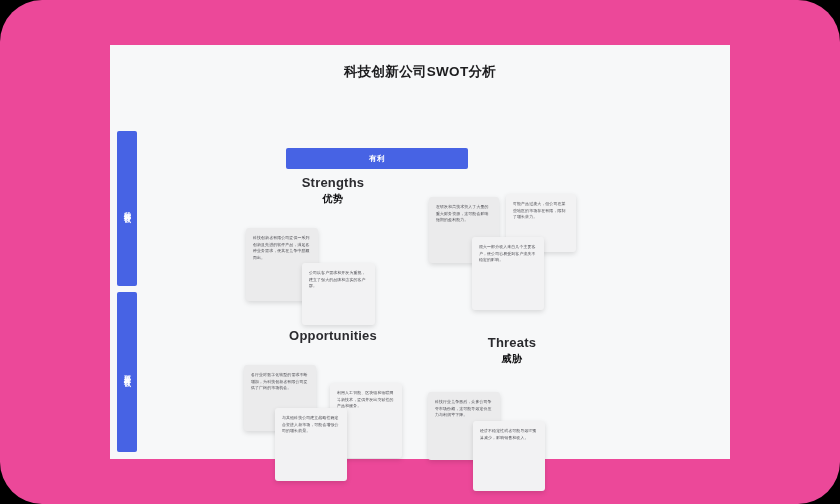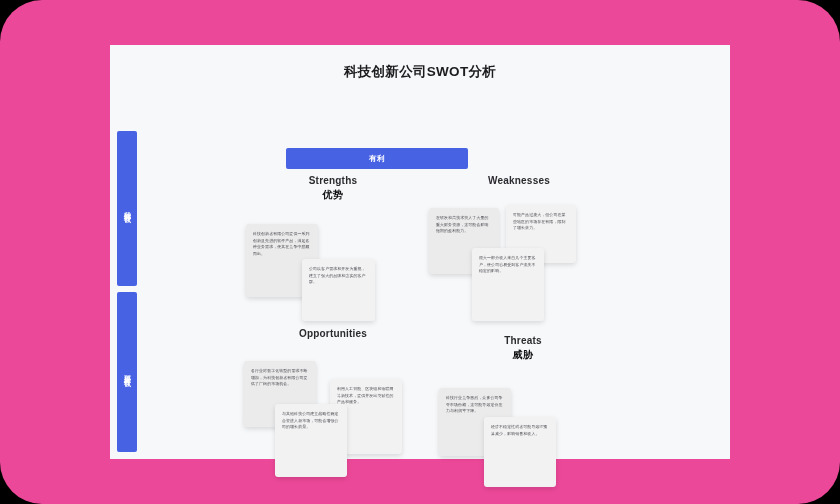--- a/index.html
+++ b/index.html
@@ -83,25 +83,25 @@
     white-space: nowrap;
   }
   #row-head-internal { top: 86px;  height: 155px; }
   #row-head-external { top: 247px; height: 160px; }
 
   
   .quadrant { position: absolute; }
   #quad-strengths     { left: 132px; top: 130px; width: 182px; height: 140px; }
   #quad-weaknesses    { left: 317px; top: 130px; width: 184px; height: 140px; }
   #quad-opportunities { left: 132px; top: 283px; width: 182px; height: 130px; }
-  #quad-threats       { left: 321px; top: 290px; width: 184px; height: 130px; }
+  #quad-threats       { left: 310px; top: 290px; width: 184px; height: 130px; }
 
   .quad-title-en {
     text-align: center;
-    font-size: 10px;
+    font-size: 13px;
     font-weight: 600;
     color: #2b2b2f;
     letter-spacing: .2px;
   }
   .quad-title-zh {
     text-align: center;
     font-size: 10px;
     font-weight: 700;
     color: #101012;
     margin-top: 2px;
@@ -148,21 +148,20 @@
     <div class="quadrant" id="quad-strengths">
       <div class="quad-title-en">Strengths</div>
       <div class="quad-title-zh">优势</div>
       <div class="notes">
         <div class="note" style="left:4px;  top:22px; width:72px; height:73px;">科技创新者有限公司提供一系列创新且先进的软件产品，满足各种业务需求，使其在竞争中脱颖而出。</div>
         <div class="note light" style="left:60px; top:57px; width:73px; height:62px;">公司以客户需求和开发为重视，建立了强大的品牌和忠实的客户群。</div>
       </div>
     </div>
 
     <div class="quadrant" id="quad-weaknesses">
-      <div class="quad-title-en">Weaknesses</div>
       <div class="notes">
         <div class="note" style="left:2px;  top:22px; width:70px; height:66px;">在研发和高技术投入了大量的重大财务资源，这可能会影响短期的盈利能力。</div>
         <div class="note light" style="left:79px; top:19px; width:70px; height:58px;">可能产品过庞大，但公司在某些地区的市场存在有限，限制了增长潜力。</div>
         <div class="note light" style="left:45px; top:62px; width:72px; height:73px;">很大一部分收入来自几个主要客户，使公司容易受到客户流失不稳定的影响。</div>
       </div>
     </div>
 
     <div class="quadrant" id="quad-opportunities">
       <div class="quad-title-en">Opportunities</div>
       <div class="notes">

